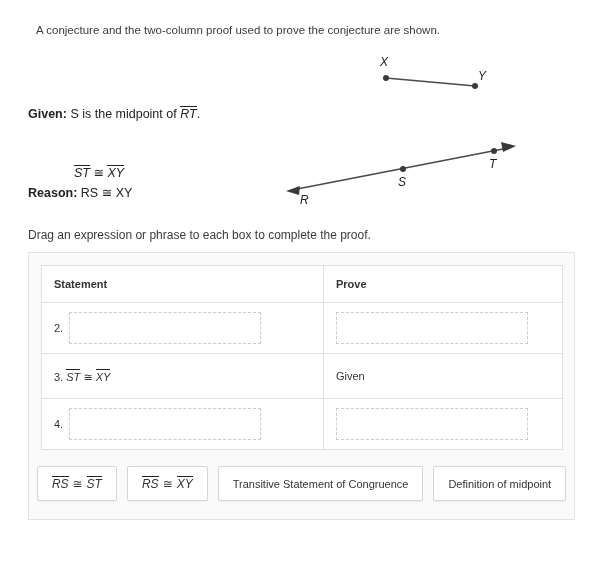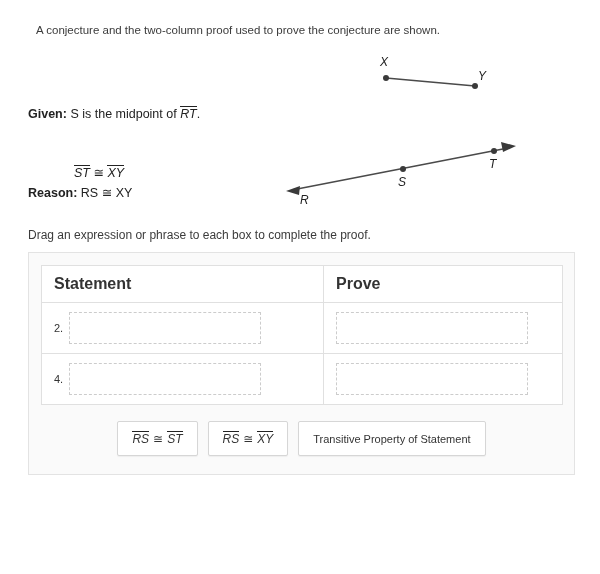--- a/index.html
+++ b/index.html
@@ -86,21 +86,21 @@
   table.proof th, table.proof td {
     border: 1px solid #e0e0e0;
     text-align: left;
     vertical-align: middle;
     padding: 9px 12px;
     font-size: 11px;
     color: #333;
   }
   table.proof th {
     font-weight: bold;
-    font-size: 16px;
+    font-size: 11px;
     height: 18px;
   }
   table.proof col.c1 { width: 282px; }
   table.proof col.c2 { width: 239px; }
   table.proof td.statement-cell,
   table.proof td.reason-cell {
     height: 26px;
   }
   td.drop-cell {
     padding: 6px 12px;
@@ -226,20 +226,29 @@
               <div class="dropzone wide"></div>
             </div>
           </td>
           <td class="drop-cell">
             <div class="drop-row-inner">
               <div class="dropzone reason"></div>
             </div>
           </td>
         </tr>
 
+        <tr>
+          <td class="statement-cell">
+            <span class="num">3.</span>
+            <span class="ovl">ST</span>
+            <span>≅</span>
+            <span class="ovl">XY</span>
+          </td>
+          <td class="reason-cell">Given</td>
+        </tr>
 
         <tr>
           <td class="drop-cell">
             <div class="drop-row-inner">
               <span class="num">4.</span>
               <div class="dropzone wide"></div>
             </div>
           </td>
           <td class="drop-cell">
             <div class="drop-row-inner">
@@ -254,17 +263,18 @@
       <div class="chip">
         <span class="ovl math">RS</span>
         <span class="math" style="font-style:normal;padding:0 4px;">≅</span>
         <span class="ovl math">ST</span>
       </div>
       <div class="chip">
         <span class="ovl math">RS</span>
         <span class="math" style="font-style:normal;padding:0 4px;">≅</span>
         <span class="ovl math">XY</span>
       </div>
-      <div class="chip">Transitive Property of Statement</div>
+      <div class="chip">Transitive Statement of Congruence</div>
+      <div class="chip">Definition of midpoint</div>
     </div>
   </div>
 
 </div>
 
 </body></html>

